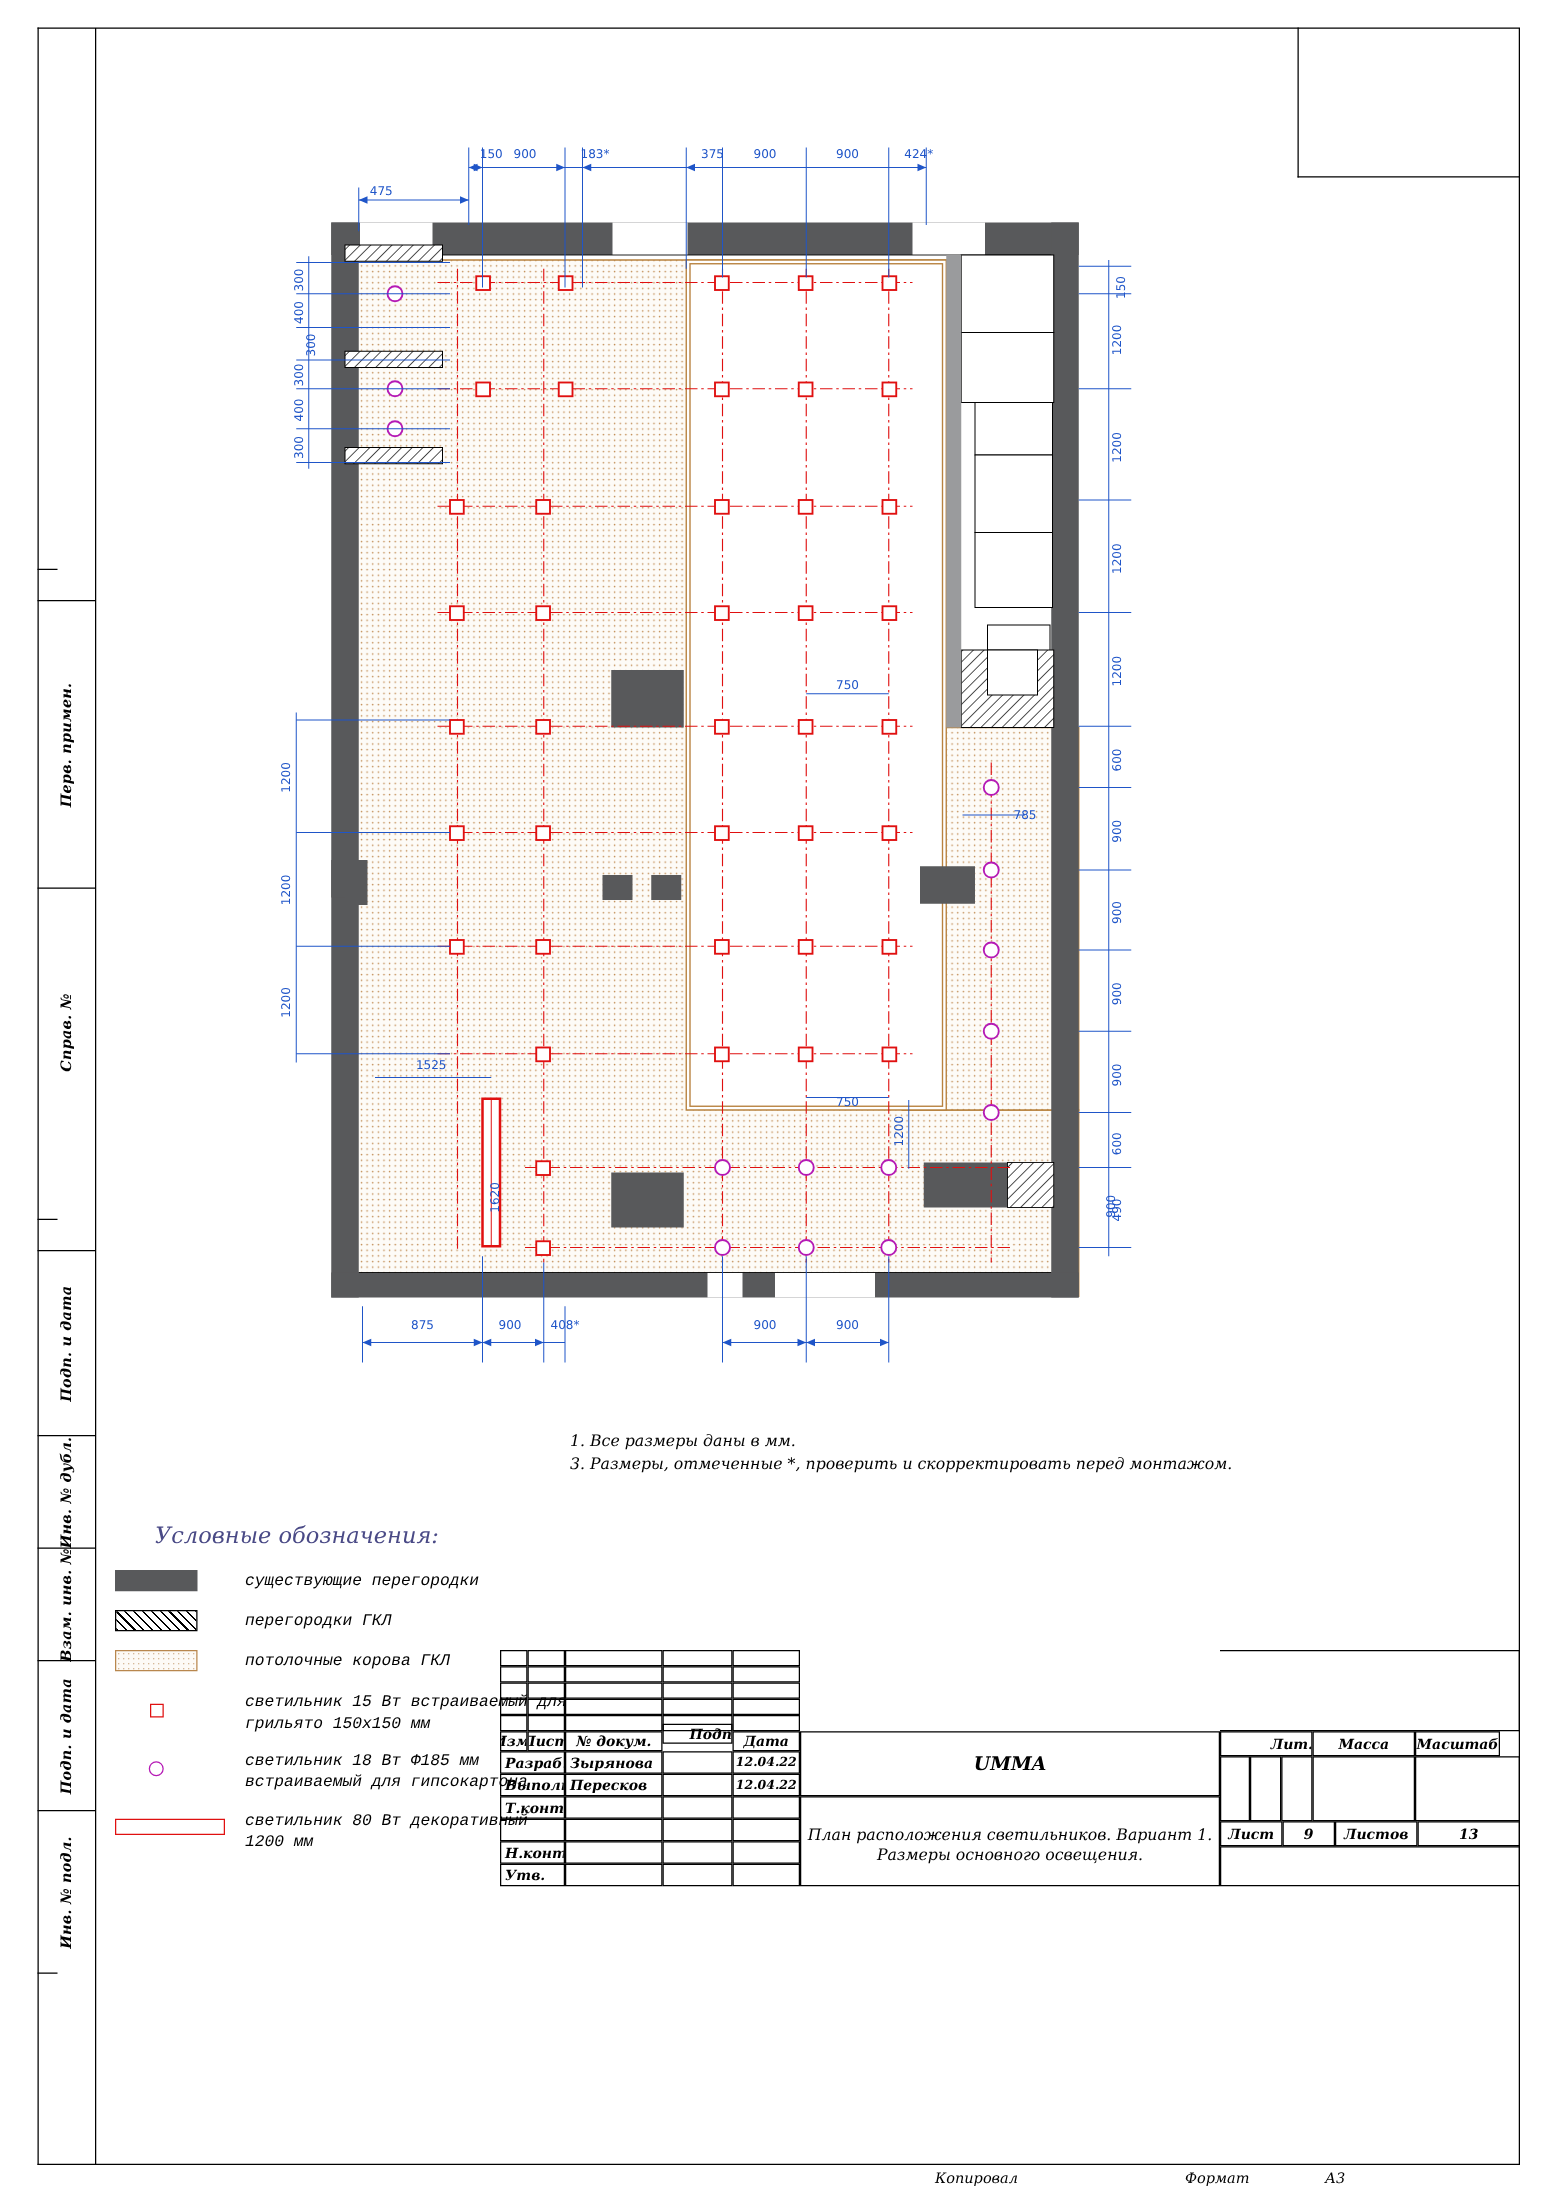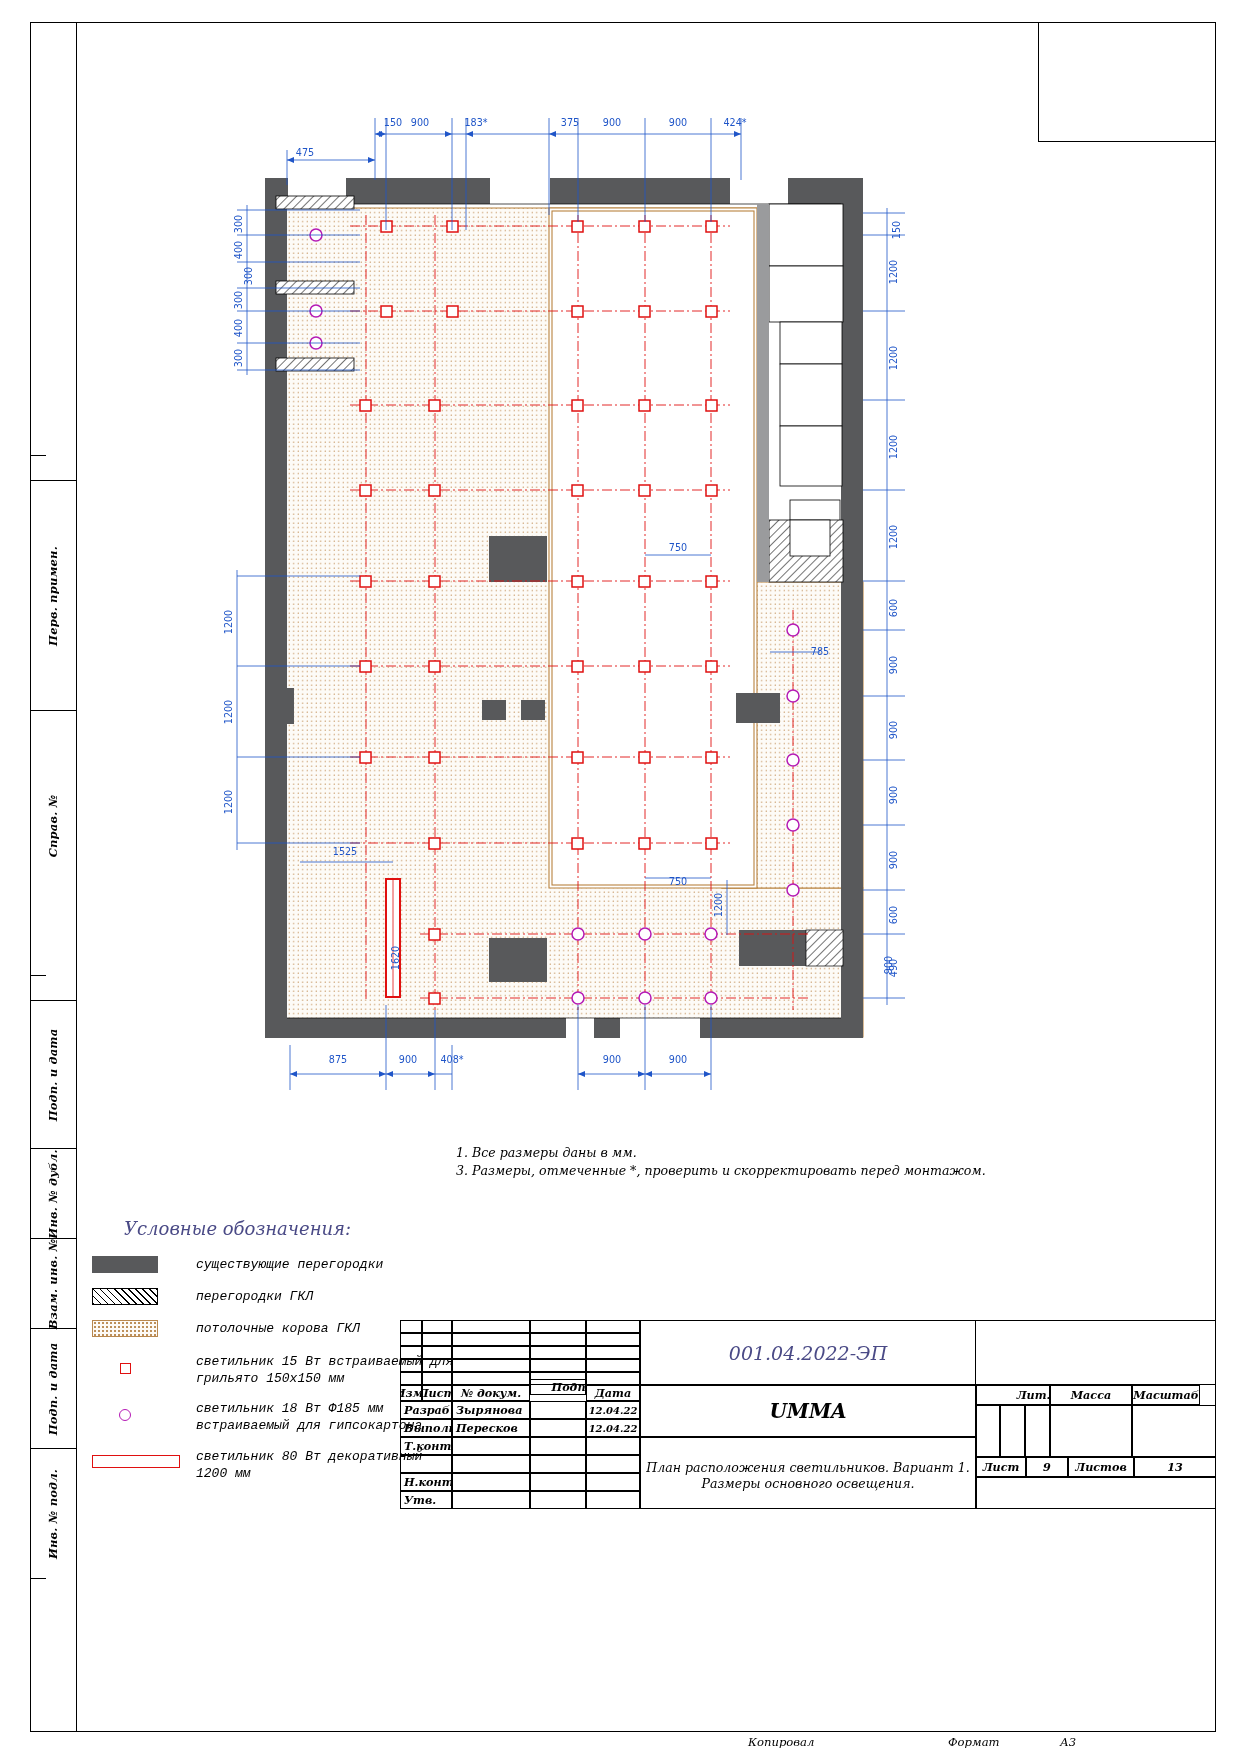--- a/index.html
+++ b/index.html
@@ -568,31 +568,30 @@
     <div class="cell" style="left:52px;top:39px;width:78px;height:13px;"></div>
     <div class="cell" style="left:130px;top:39px;width:56px;height:13px;"></div>
     <div class="cell" style="left:186px;top:39px;width:54px;height:13px;"></div>
 
     <div class="cell" style="left:0px;top:52px;width:22px;height:13px;"></div>
     <div class="cell" style="left:22px;top:52px;width:30px;height:13px;"></div>
     <div class="cell" style="left:52px;top:52px;width:78px;height:13px;"></div>
     <div class="cell" style="left:130px;top:52px;width:56px;height:13px;"></div>
     <div class="cell" style="left:186px;top:52px;width:54px;height:13px;"></div>
 
-    <div class="cell c" style="left:240px;top:0px;width:336px;height:65px;font-size:19px;color:#4a4a86;">001.04.2022-ЭП</div>
 
     <div class="cell" style="left:576px;top:0px;width:240px;height:65px;border-left:none;"></div>
 
     <div class="cell c b" style="left:0px;top:65px;width:22px;height:16px;">Изм.</div>
     <div class="cell c b" style="left:22px;top:65px;width:30px;height:16px;">Лист</div>
     <div class="cell c b" style="left:52px;top:65px;width:78px;height:16px;">№ докум.</div>
     <div class="cell c b" style="left:130px;top:59px;width:56px;height:16px;padding-left:28px;">Подп.</div>
     <div class="cell c b" style="left:186px;top:65px;width:54px;height:16px;">Дата</div>
 
-    <div class="cell c" style="left:240px;top:65px;width:336px;height:52px;font-size:20px;font-weight:bold;">UMMA</div>
+    <div class="cell c" style="left:240px;top:65px;width:336px;height:52px;font-size:15px;font-weight:bold;">UMMA</div>
 
     <div class="cell c b" style="left:576px;top:65px;width:74px;height:20px;padding-left:44px;">Лит.</div>
     <div class="cell c b" style="left:650px;top:65px;width:82px;height:20px;">Масса</div>
     <div class="cell c b" style="left:732px;top:65px;width:68px;height:20px;">Масштаб</div>
 
     <div class="cell" style="left:576px;top:85px;width:24px;height:52px;"></div>
     <div class="cell" style="left:600px;top:85px;width:25px;height:52px;"></div>
     <div class="cell" style="left:625px;top:85px;width:25px;height:52px;"></div>
     <div class="cell" style="left:650px;top:85px;width:82px;height:52px;"></div>
     <div class="cell" style="left:732px;top:85px;width:84px;height:52px;"></div>

